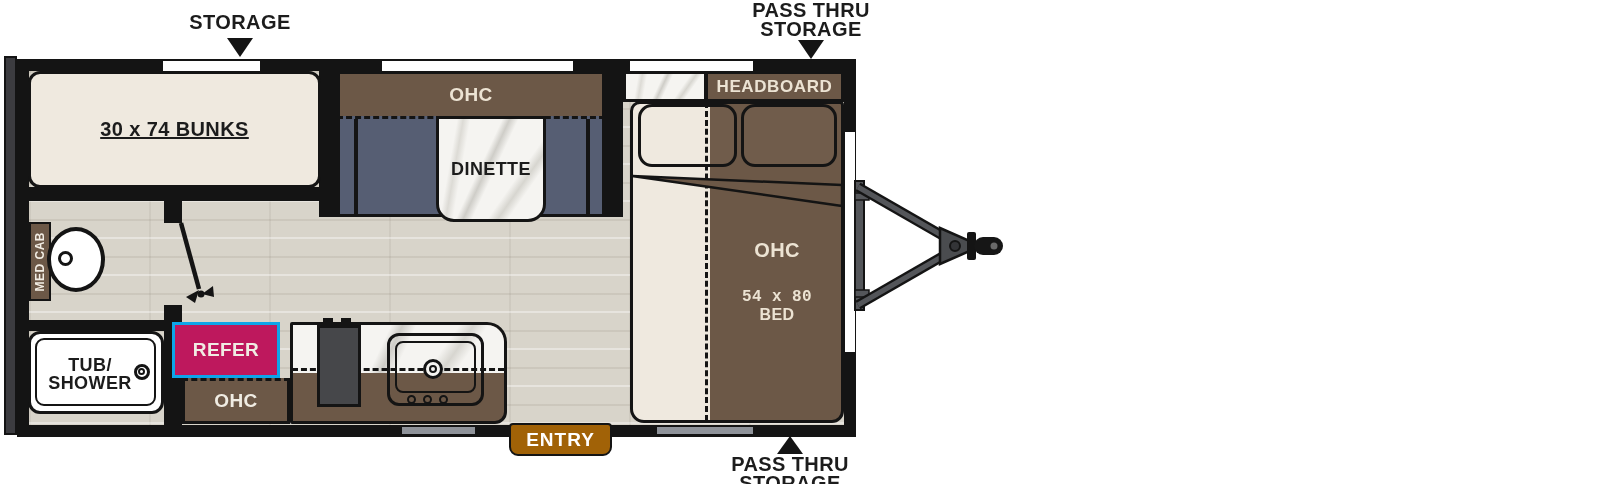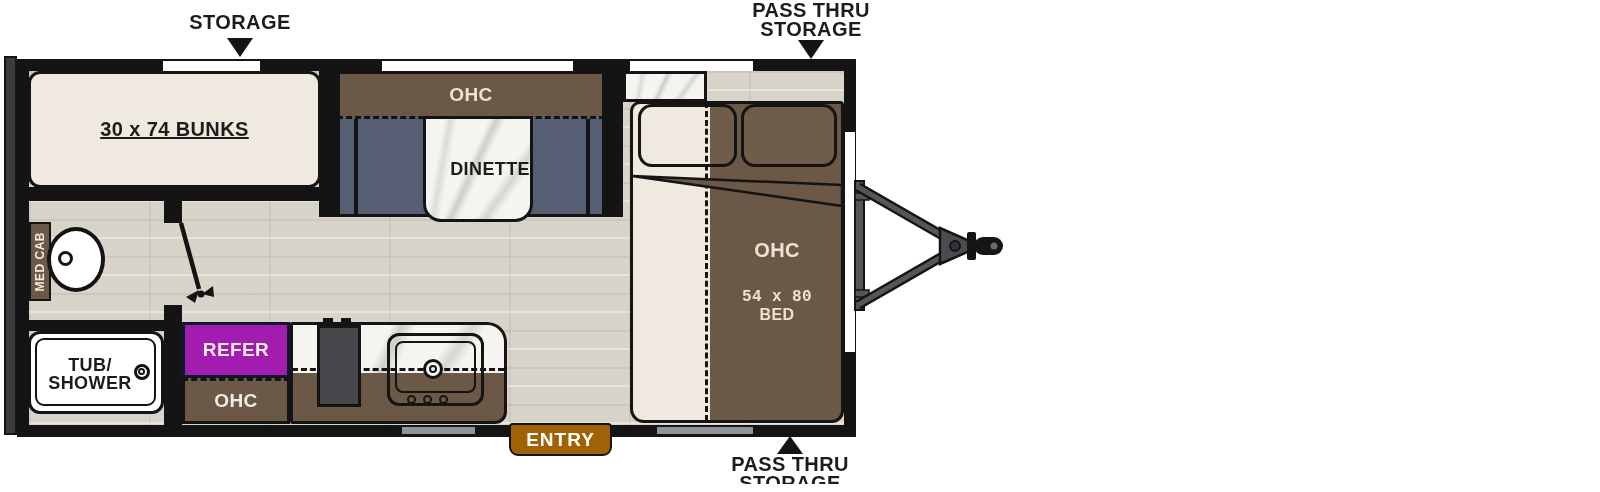--- a/index.html
+++ b/index.html
@@ -65,25 +65,28 @@
   <div class="a cream b3 ctr" style="left:28px;top:71px;width:293px;height:117px;border-radius:12px;">
     <span class="lbl" style="font-size:20px;text-decoration:underline;">30 x 74 BUNKS</span>
   </div>
 
   <div class="a brown ctr" style="left:337px;top:71px;width:268px;height:45px;border:3px solid #141414;border-bottom:none;">
     <span class="lbl lt" style="font-size:19px;">OHC</span>
   </div>
   <div class="a slate" style="left:337px;top:116px;width:268px;height:101px;border:3px solid #141414;border-top:3px dashed #141414;"></div>
   <div class="a wall" style="left:354px;top:119px;width:4px;height:95px;"></div>
   <div class="a wall" style="left:586px;top:119px;width:4px;height:95px;"></div>
-  <div class="a marble b3 ctr" style="left:423px;top:116px;width:110px;height:106px;border-radius:0 0 18px 18px;z-index:2;justify-content:flex-end;">
+  <div class="a marble b3 ctr" style="left:436px;top:116px;width:110px;height:106px;border-radius:0 0 18px 18px;z-index:2;">
     <span class="lbl" style="font-size:18px;">DINETTE</span>
   </div>
 
   <div class="a marble b3" style="left:623px;top:71px;width:84px;height:31px;"></div>
+  <div class="a brown b3 ctr" style="left:705px;top:71px;width:139px;height:31px;">
+    <span class="lbl lt" style="font-size:17px;letter-spacing:.6px;">HEADBOARD</span>
+  </div>
   <div class="a b3" style="left:630px;top:101px;width:214px;height:322px;border-radius:10px 4px 12px 14px;
        background:linear-gradient(90deg,#efe9df 0 77px,#6c5847 77px);"></div>
   <div class="a b3" style="left:638px;top:104px;width:99px;height:63px;border-radius:14px;
        background:linear-gradient(90deg,#efe9df 0 69px,#705c4b 69px);"></div>
   <div class="a b3" style="left:741px;top:104px;width:96px;height:63px;border-radius:14px;background:#705c4b;"></div>
   <div class="a" style="left:705px;top:102px;width:0;height:319px;border-left:3px dashed #141414;z-index:3;"></div>
   <div class="a ctr lbl lt" style="left:727px;top:239px;width:100px;font-size:20px;z-index:3;">OHC</div>
   <div class="a ctr lbl lt" style="left:727px;top:288px;width:100px;font-size:16px;z-index:3;font-family:Liberation Mono, monospace;">54 x 80</div>
   <div class="a ctr lbl lt" style="left:727px;top:306px;width:100px;font-size:16px;z-index:3;">BED</div>
 
@@ -95,21 +98,21 @@
 
   <div class="a" style="left:28px;top:331px;width:136px;height:83px;background:#fff;border:3.5px solid #141414;border-radius:12px;"></div>
   <div class="a" style="left:35px;top:338px;width:121px;height:68px;border:2.5px solid #141414;border-radius:9px;"></div>
   <div class="a" style="left:30px;top:356px;width:120px;z-index:2;">
     <div class="ctr lbl" style="font-size:18px;line-height:18px;">TUB/</div>
     <div class="ctr lbl" style="font-size:18px;line-height:18px;">SHOWER</div>
   </div>
   <div class="a" style="left:134px;top:364px;width:16px;height:16px;border:3px solid #141414;border-radius:50%;background:#fff;z-index:3;"></div>
   <div class="a" style="left:138px;top:368px;width:7px;height:7px;border:2.5px solid #141414;border-radius:50%;z-index:4;"></div>
 
-  <div class="a ctr" style="left:182px;top:322px;width:108px;height:56px;background:#a21caf;border:3px solid #0f172a;">
+  <div class="a ctr" style="left:172px;top:322px;width:108px;height:56px;background:#be185d;border:3px solid #0ea5e9;">
     <span class="lbl lt" style="font-size:19px;color:#f0ece3;">REFER</span>
   </div>
   <div class="a brown ctr" style="left:182px;top:378px;width:108px;height:46px;border:3px solid #141414;border-top:3px dashed #141414;">
     <span class="lbl lt" style="font-size:19px;color:#f0ece3;">OHC</span>
   </div>
 
   <div class="a brown" style="left:290px;top:322px;width:217px;height:102px;border:3px solid #141414;border-radius:2px 20px 12px 2px;overflow:hidden;">
     <div class="marble" style="width:100%;height:48px;"></div>
   </div>
   <div class="a" style="left:292px;top:368px;width:212px;height:0;border-top:3px dashed #141414;z-index:5;"></div>

